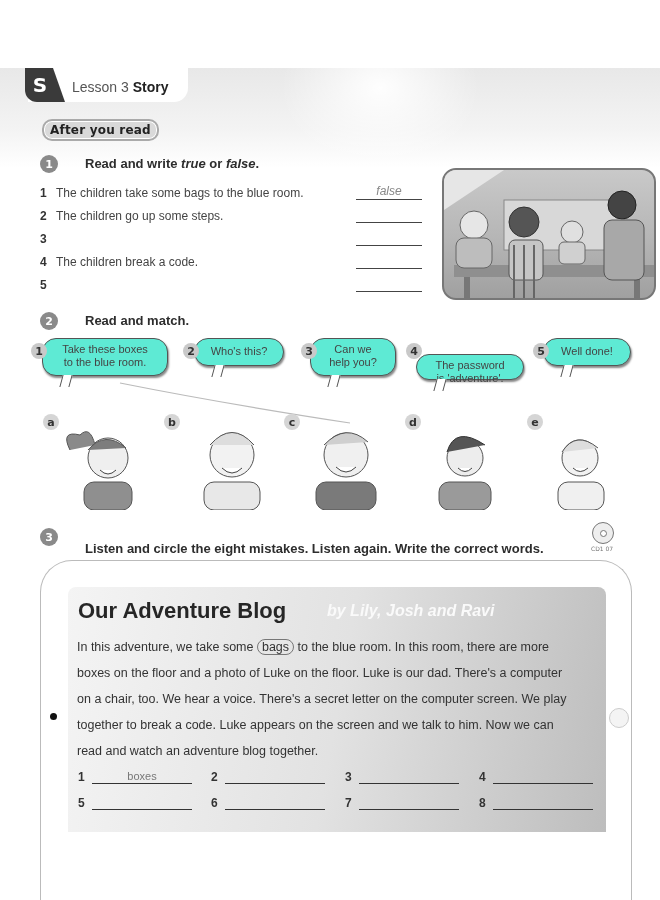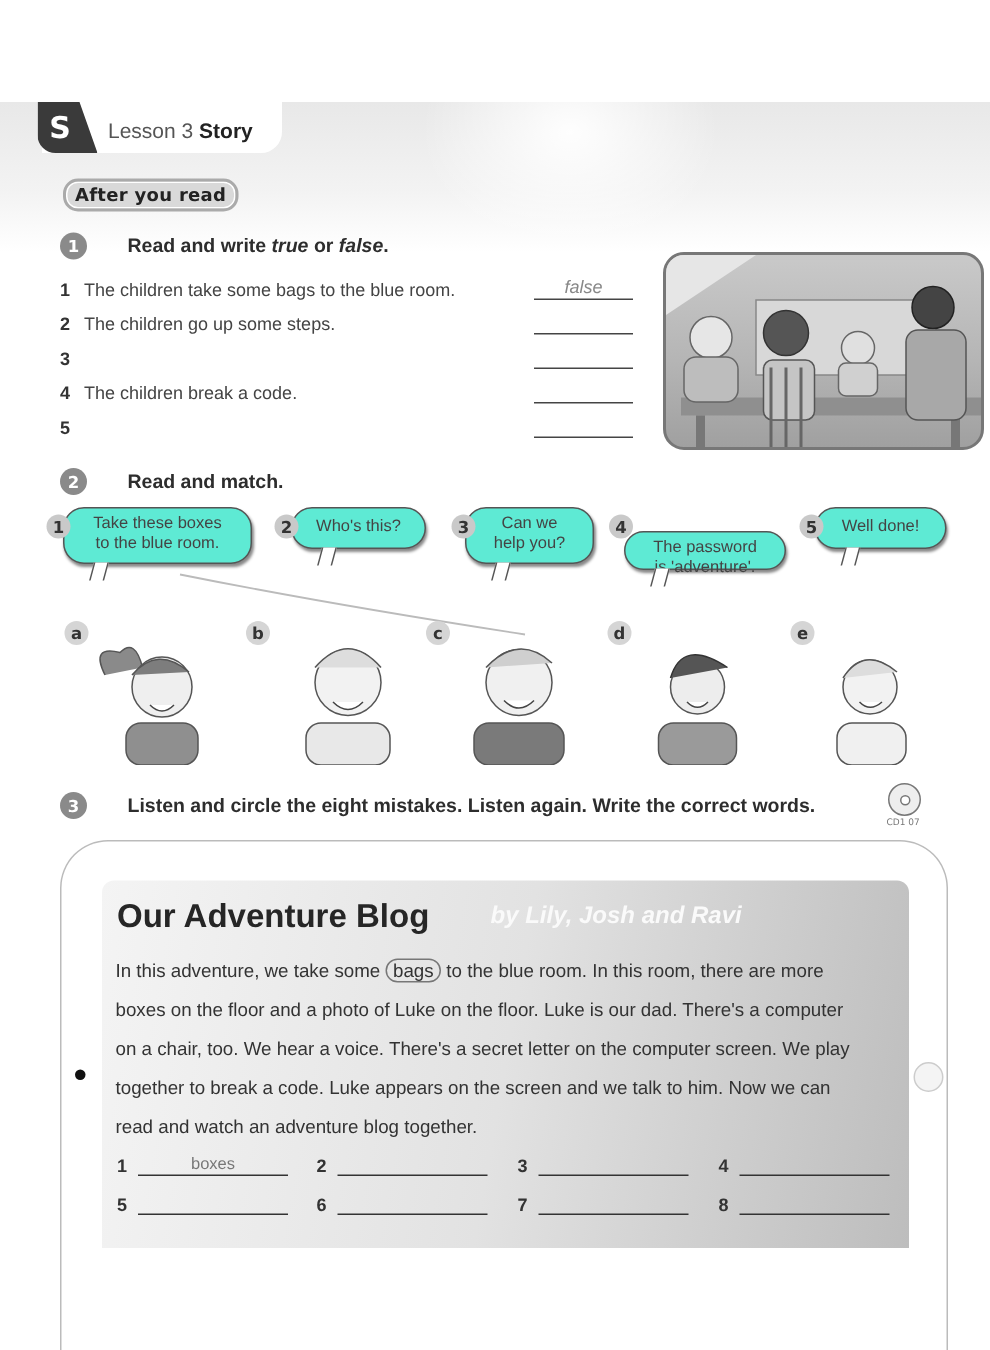--- a/index.html
+++ b/index.html
@@ -282,21 +282,21 @@
 <div class="char" style="left:548px;top:420px;">
   <svg width="80" height="90">
     <circle cx="32" cy="38" r="18" fill="#f2f2f2" stroke="#555"></circle>
     <path d="M14,32 Q28,10 50,28" fill="#ddd" stroke="#555"></path>
     <path d="M25,48 Q32,55 40,48" fill="#fff" stroke="#444"></path>
     <rect x="10" y="62" width="46" height="28" rx="10" fill="#f0f0f0" stroke="#555"></rect>
   </svg>
 </div>
 
 <div class="ex-num" style="left:40px;top:528px;">3</div>
-<div class="ex-title" style="left:85px;top:529px;">Listen and circle the eight mistakes. Listen again. Write the correct words.</div>
+<div class="ex-title" style="left:85px;top:541px;">Listen and circle the eight mistakes. Listen again. Write the correct words.</div>
 <div class="cd-icon"></div>
 <div class="cd-label">CD1 07</div>
 
 <div class="tablet"></div>
 <div class="tablet-dot"></div>
 <div class="tablet-btn"></div>
 <div class="screen"></div>
 
 <div class="blog-title">Our Adventure Blog</div>
 <div class="blog-by">by Lily, Josh and Ravi</div>

